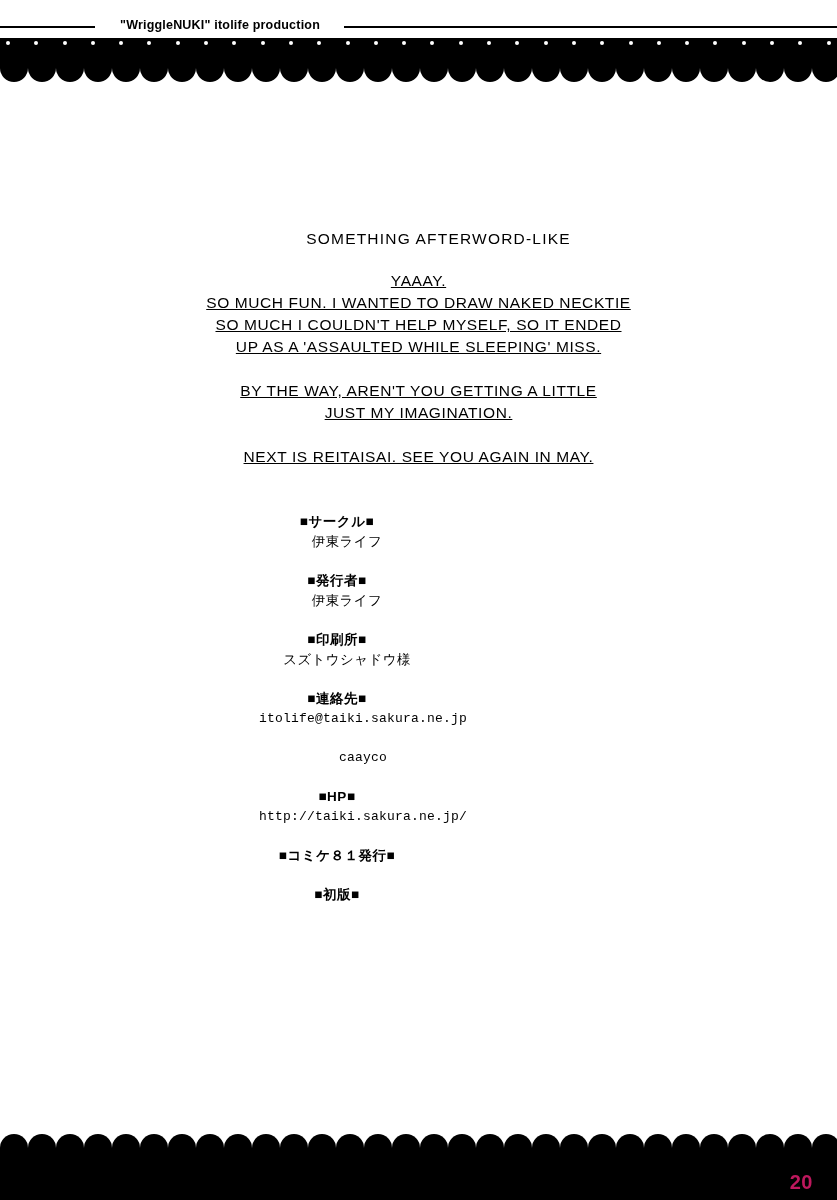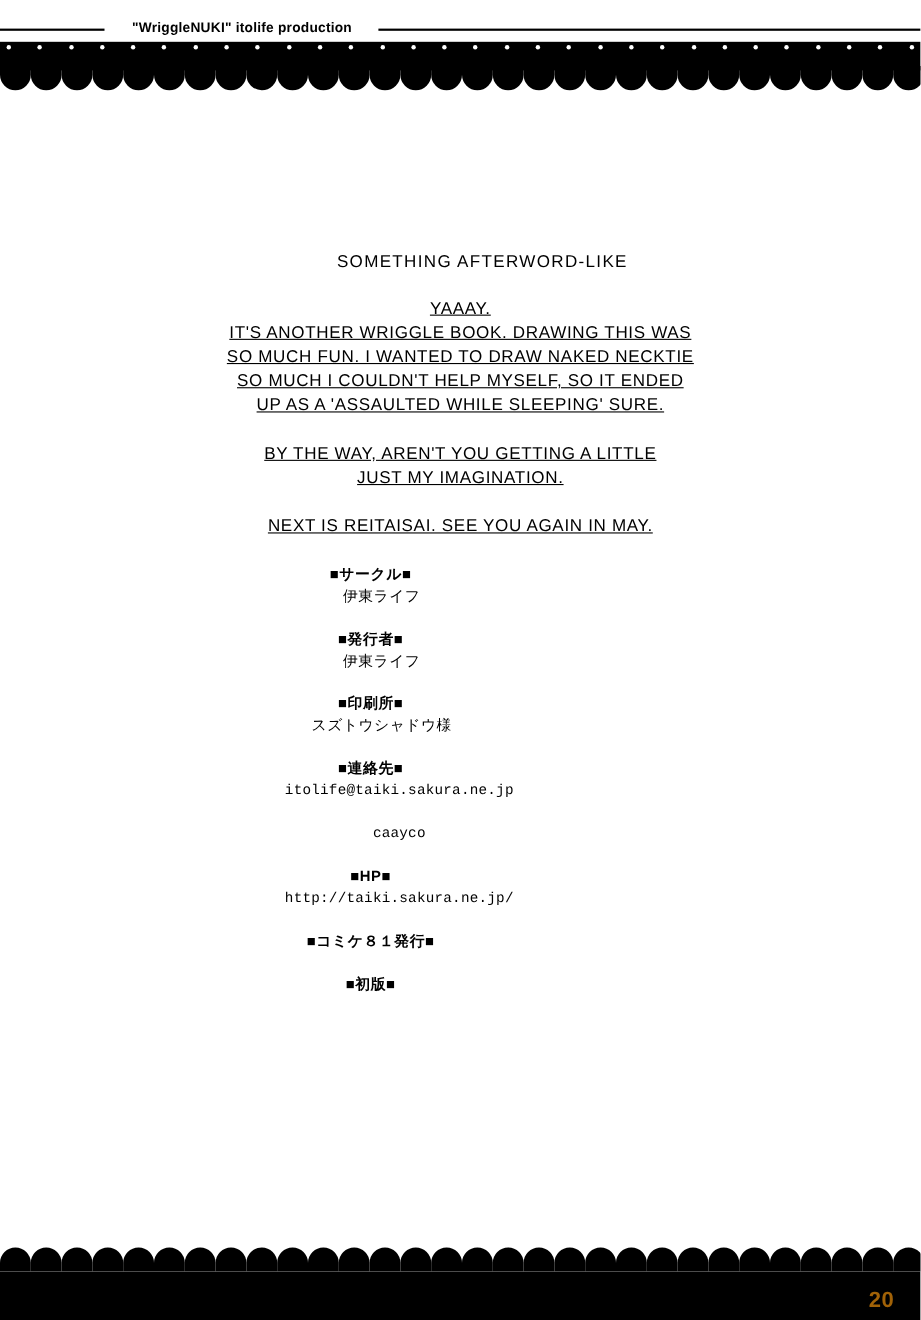--- a/index.html
+++ b/index.html
@@ -101,21 +101,21 @@
     bottom: 44px;
   }
   .scallop-row.bottom-outer .bump {
     border-radius: 14px 14px 0 0;
   }
   .dot-row.bottom-dots { bottom: 30px; }
   .page-number {
     position: absolute;
     right: 24px;
     bottom: 6px;
-    color: #a16207;
+    color: #be185d;
     font-size: 20px;
     font-weight: bold;
     letter-spacing: 0.5px;
   }
 
   
   .content {
     position: absolute;
     top: 230px;
     left: 0;
@@ -244,24 +244,23 @@
         <div class="bump"></div>
         <div class="bump"></div>
       </div>
   </div>
 
   <div class="content">
     <div class="afterword-heading">SOMETHING AFTERWORD-LIKE</div>
     <div class="afterword-body" id="afterword-body">
         <p>
           <span class="ln">YAAAY.</span>
-          <span class="ln">IT'S ANOTHER WRIGGLE BOOK. DRAWING THIS WAS</span>
           <span class="ln">SO MUCH FUN. I WANTED TO DRAW NAKED NECKTIE</span>
           <span class="ln">SO MUCH I COULDN'T HELP MYSELF, SO IT ENDED</span>
-          <span class="ln">UP AS A 'ASSAULTED WHILE SLEEPING' SURE.</span>
+          <span class="ln">UP AS A 'ASSAULTED WHILE SLEEPING' MISS.</span>
         </p>
         <p>
           <span class="ln">BY THE WAY, AREN'T YOU GETTING A LITTLE</span>
           <span class="ln">JUST MY IMAGINATION.</span>
         </p>
         <p>
           <span class="ln">NEXT IS REITAISAI. SEE YOU AGAIN IN MAY.</span>
         </p>
       </div>
   </div>

